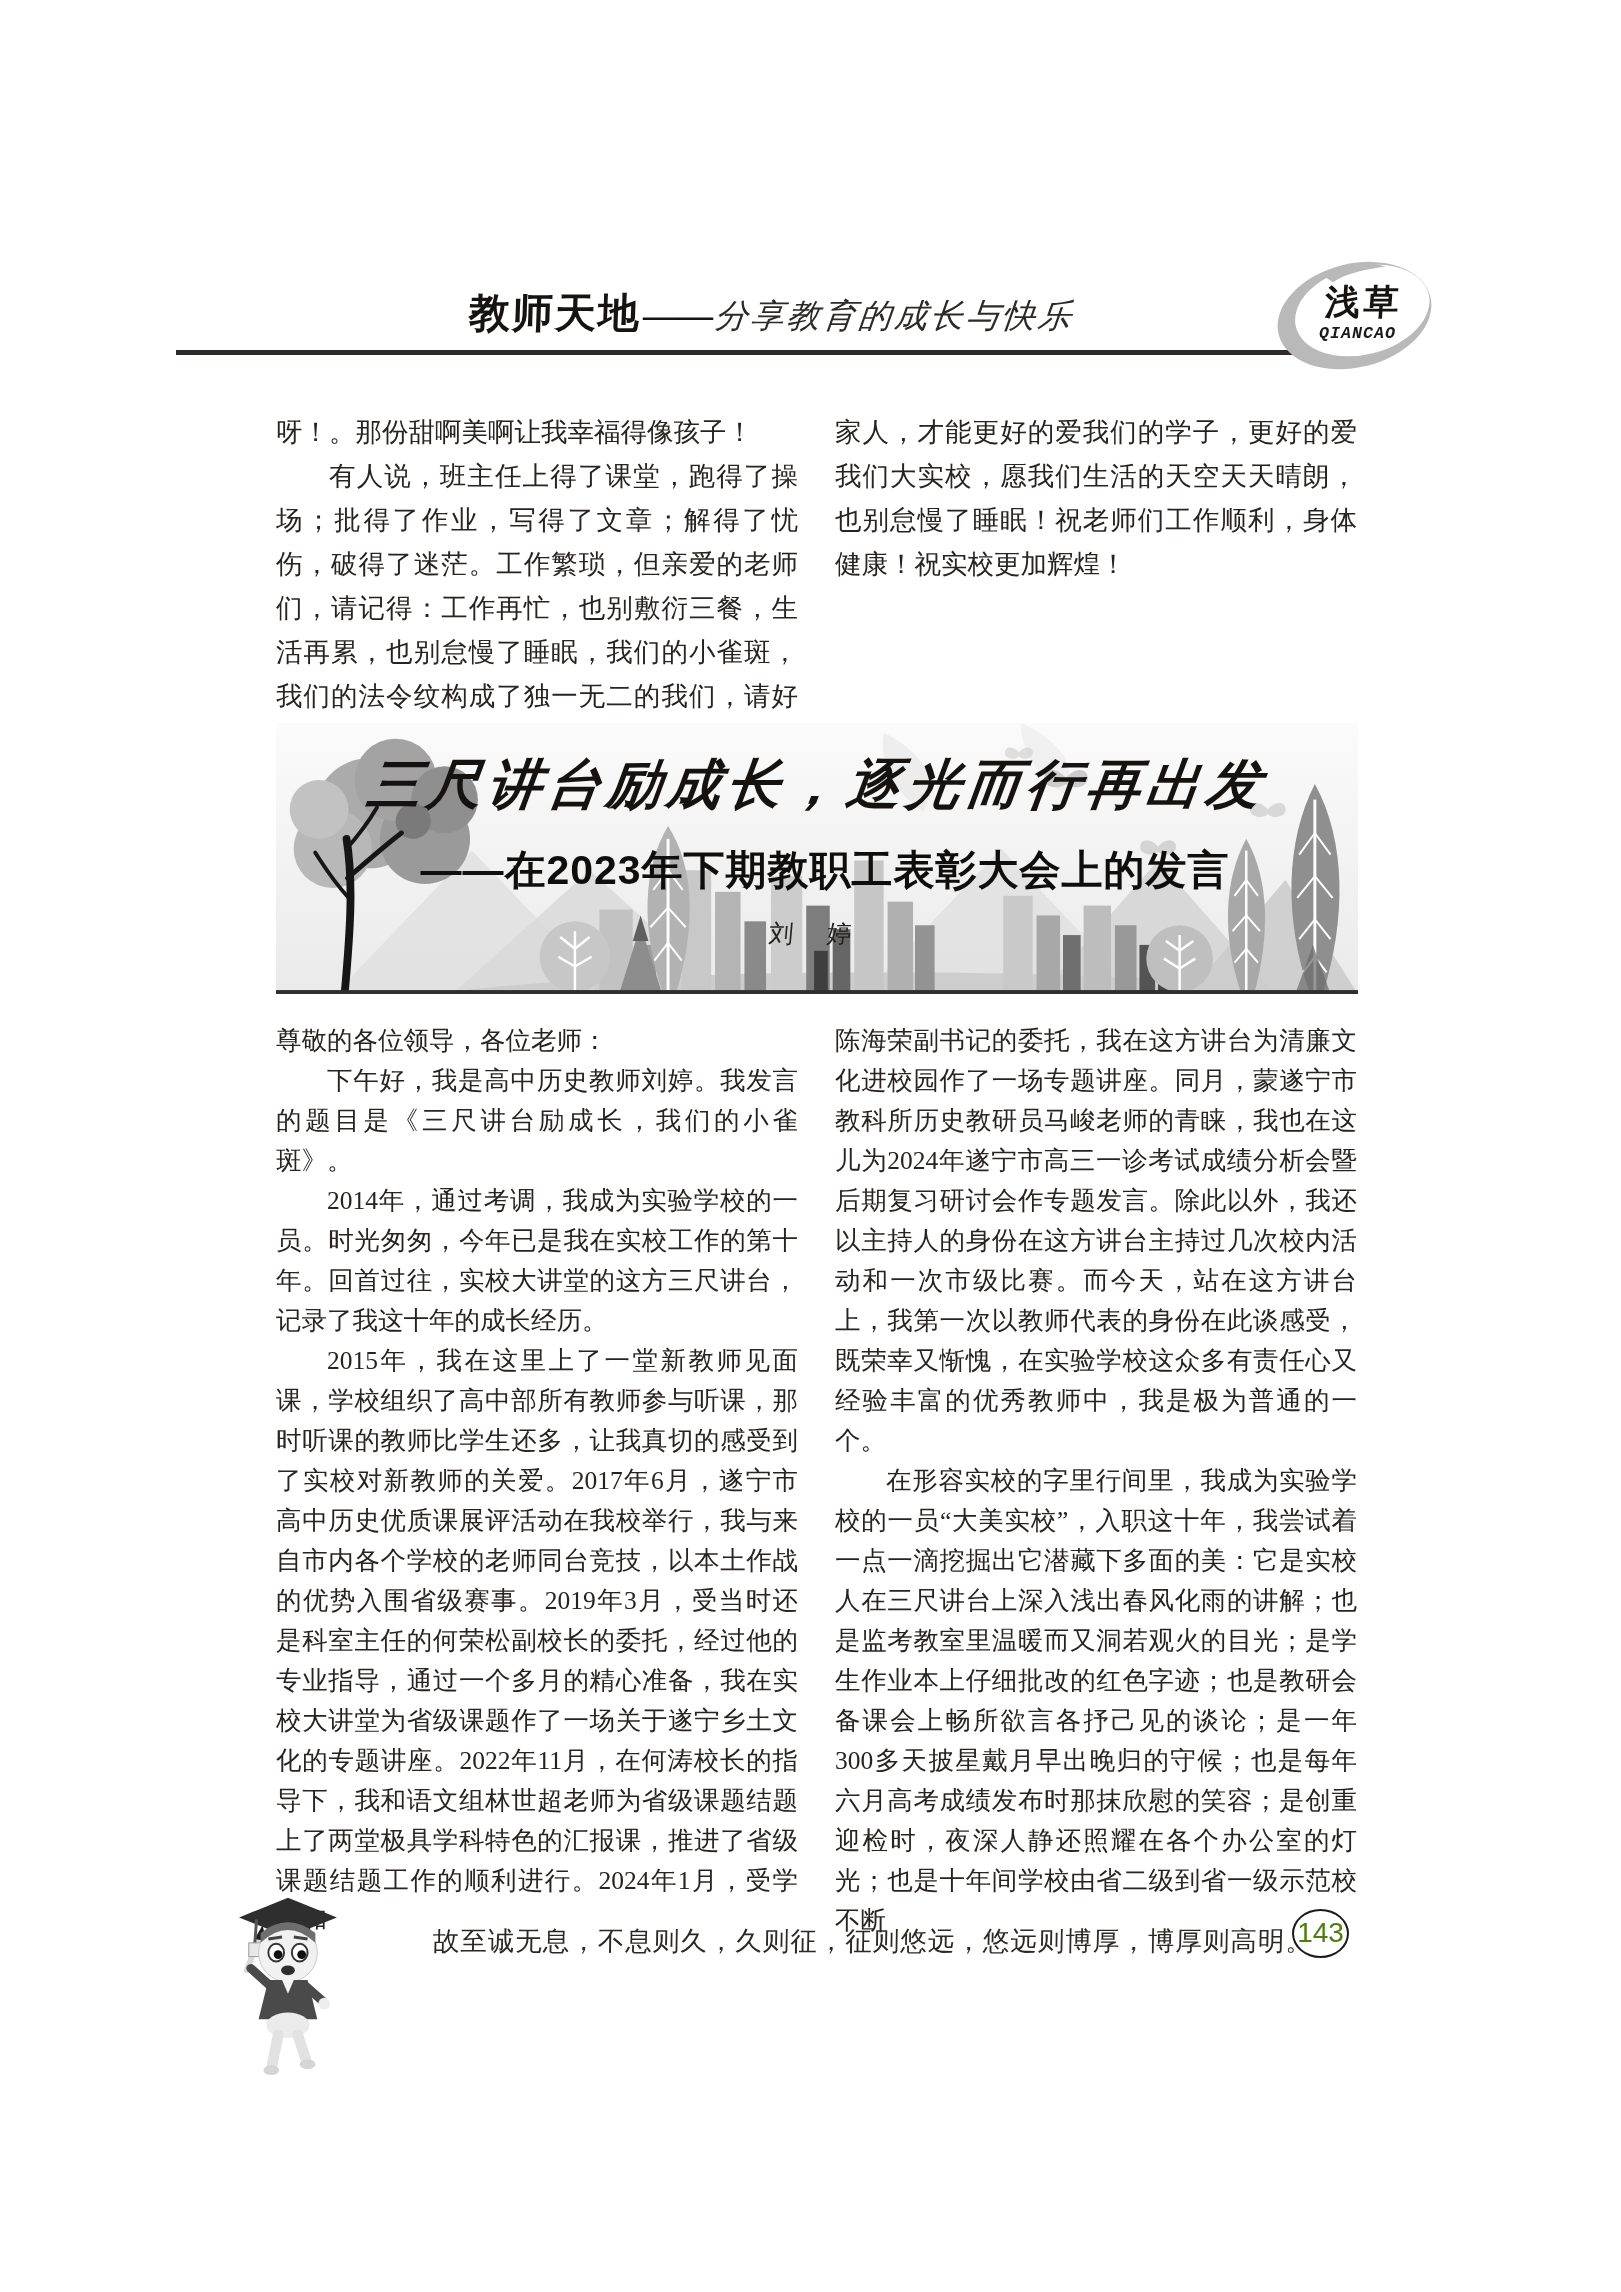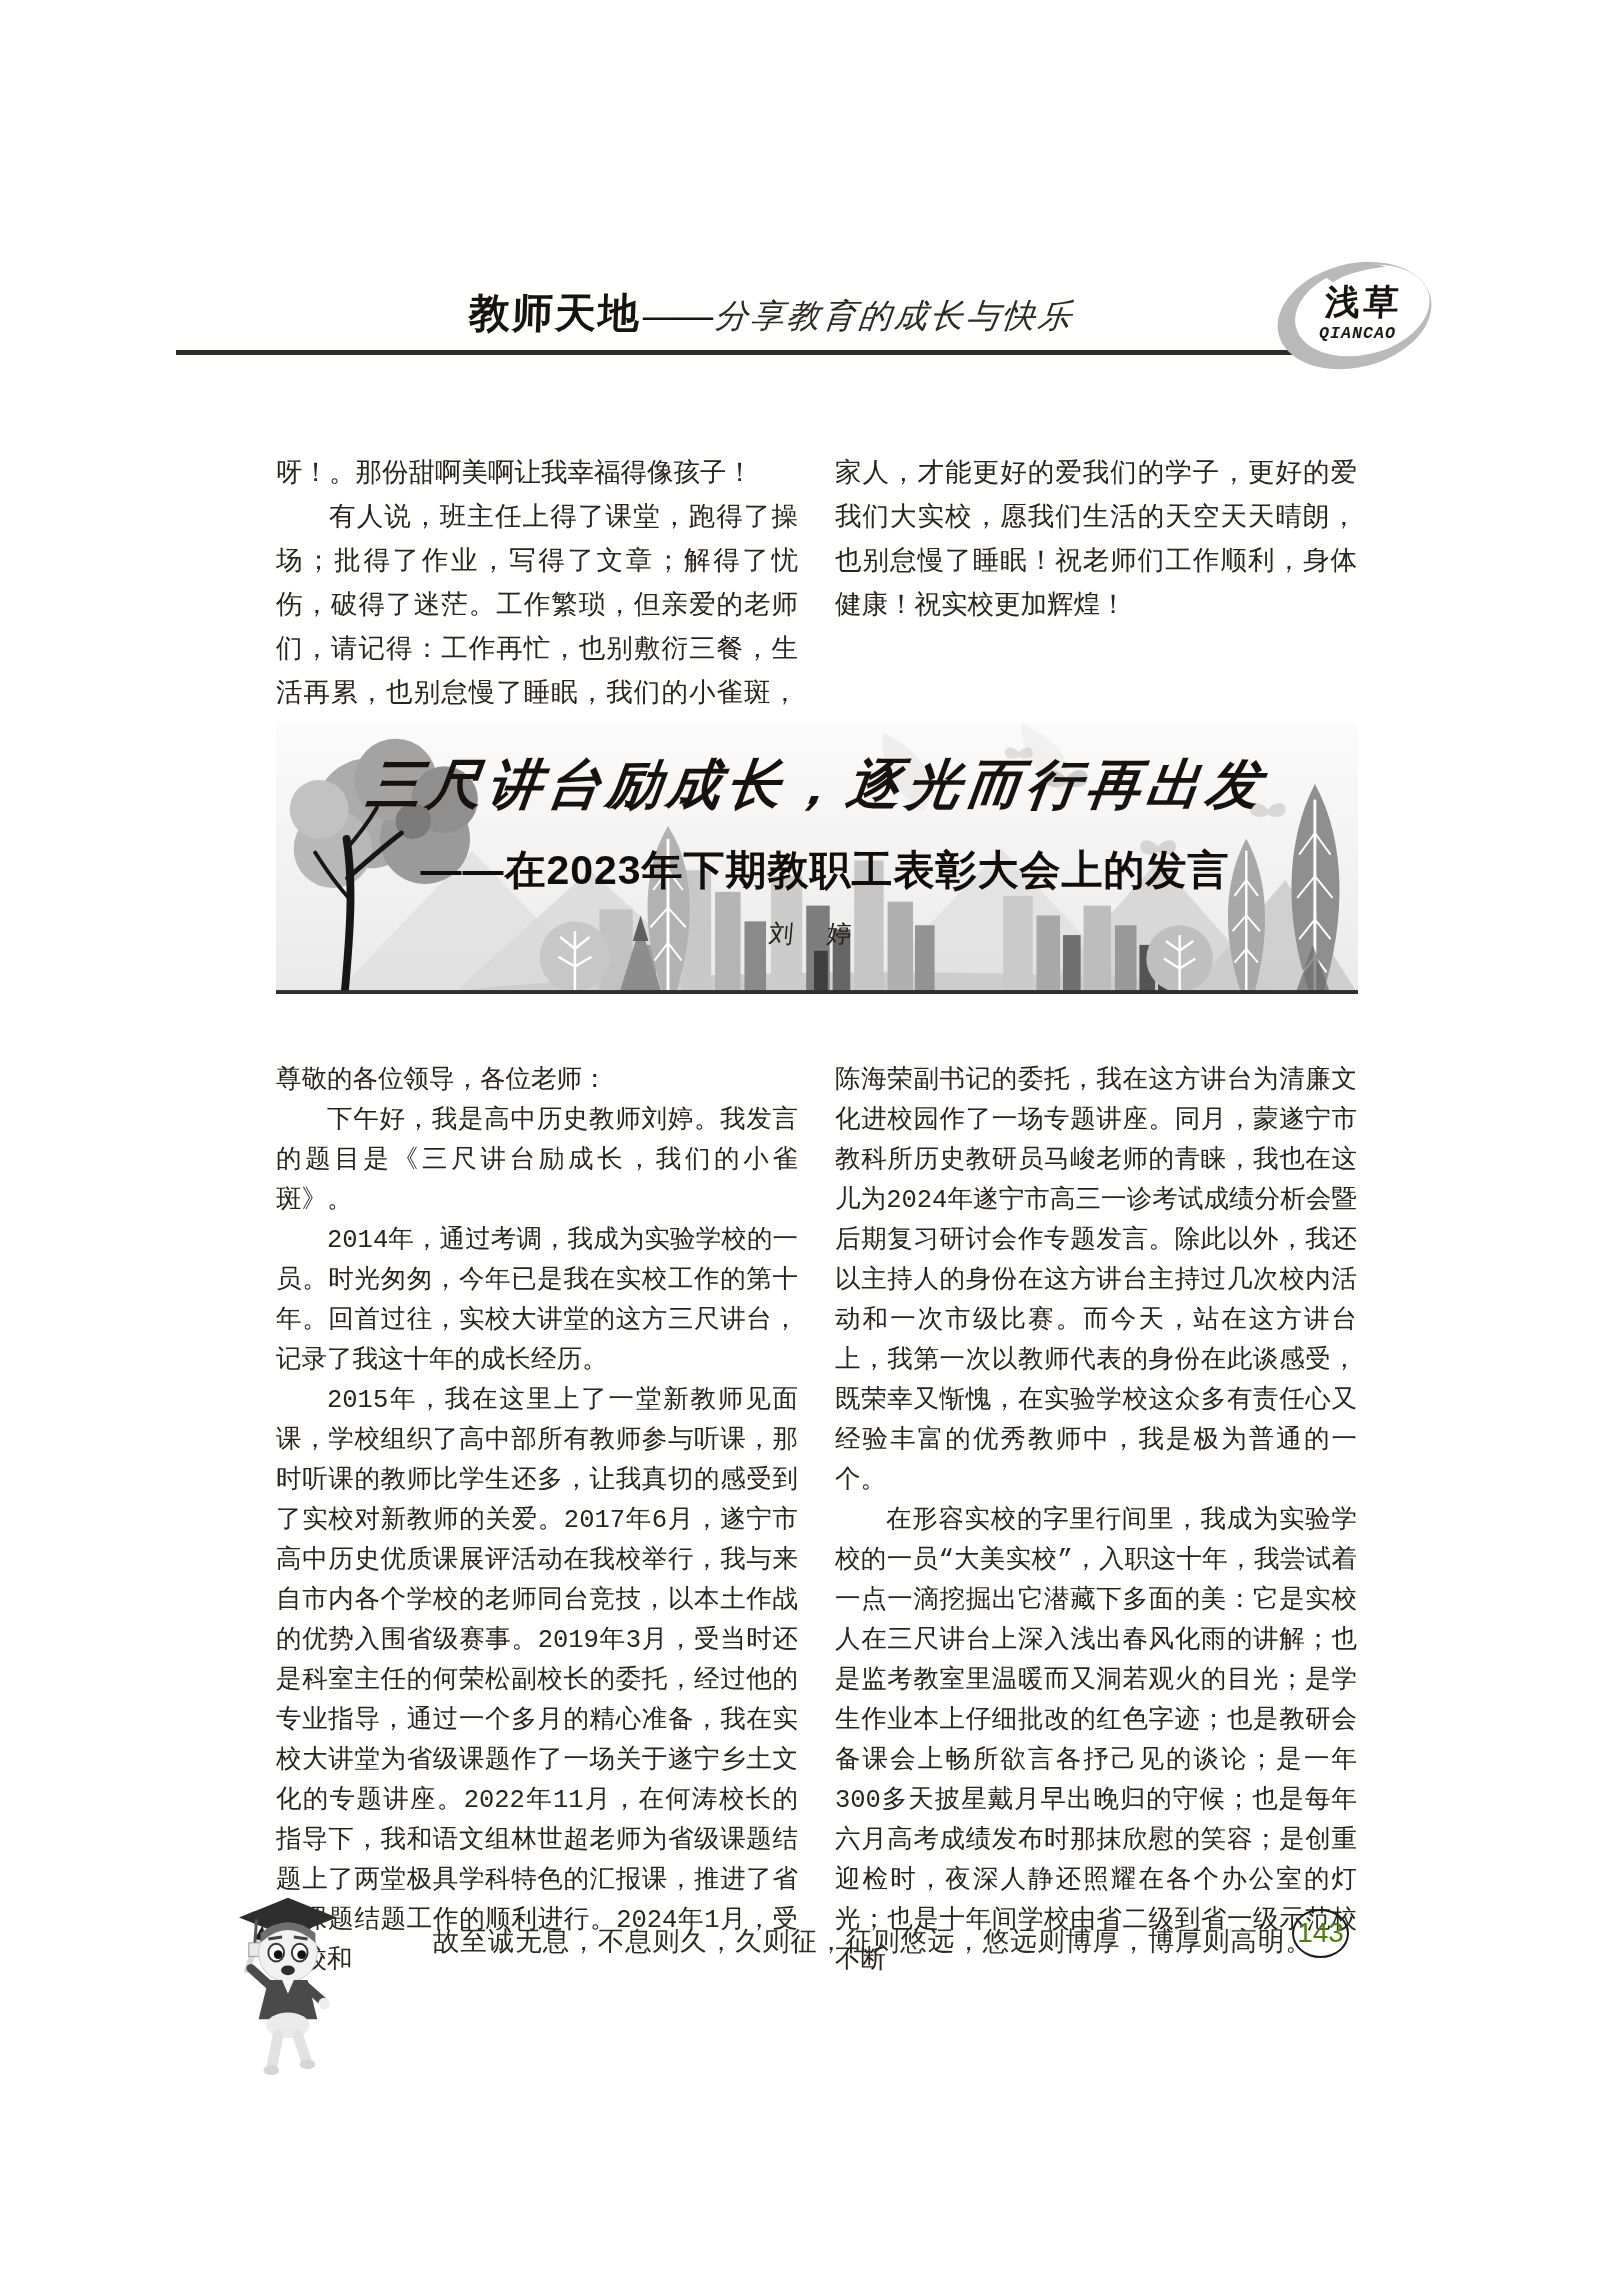--- a/index.html
+++ b/index.html
@@ -13,23 +13,23 @@
   .section-dash { font-weight:900; font-size:35px; color:#171310; margin:0 2px; }
   .section-subtitle { font-size:33px; color:#2d2926; letter-spacing:2.9px; transform:skewX(-6deg); font-style:italic; }
   .header-rule { position:absolute; left:176px; top:350px; width:1119px; height:4.9px; background:#2e2a27; }
   .logo { position:absolute; left:1270px; top:253px; width:169px; height:129px; }
   .logo svg { position:absolute; left:0; top:0; }
   .logo-cn { position:absolute; left:55px; top:25.5px; font-weight:900; font-size:35px; color:#171310; letter-spacing:3.9px; transform:skewX(-4deg); }
   .logo-en { position:absolute; left:49px; top:71px; font-family:Liberation Mono, monospace; font-style:italic; font-weight:700; font-size:16.7px; color:#1c1a18; letter-spacing:1px; }
 
   
   .cols { position:absolute; left:276px; width:1082px; display:flex; gap:37px; }
-  .col { width:522px;margin-top:40px; }
+  .col { width:522px; }
   .cols.top { top:410px; font-size:26.5px; line-height:44px; }
-  .cols.body { top:1021px; font-size:25.5px; line-height:40px;font-family:Liberation Mono, monospace; }
+  .cols.body { top:1021px; font-size:25.5px; line-height:40px; }
   .para { text-align:justify; text-justify:inter-ideograph; }
   .para.indent { text-indent:2em; }
 
   
   .banner { position:absolute; left:276px; top:723px; width:1082px; height:271px; }
   .banner svg.bg { position:absolute; left:0; top:0; }
   .b-title { position:absolute; left:0; top:25.5px; width:100%; text-align:center; font-size:54px; font-weight:900; color:#16120f; letter-spacing:5.9px; transform:skewX(-7deg); font-style:italic; }
   .b-sub { position:absolute; left:8px; top:120px; width:100%; text-align:center; font-family:"Liberation Sans","DejaVu Sans",sans-serif; font-size:41px; font-weight:900; color:#100e0c; letter-spacing:1px; }
   .b-author { position:absolute; left:0; top:194px; width:100%; text-align:center; font-size:24.5px; color:#22201d; letter-spacing:13.7px; transform:skewX(-5deg); }
 

